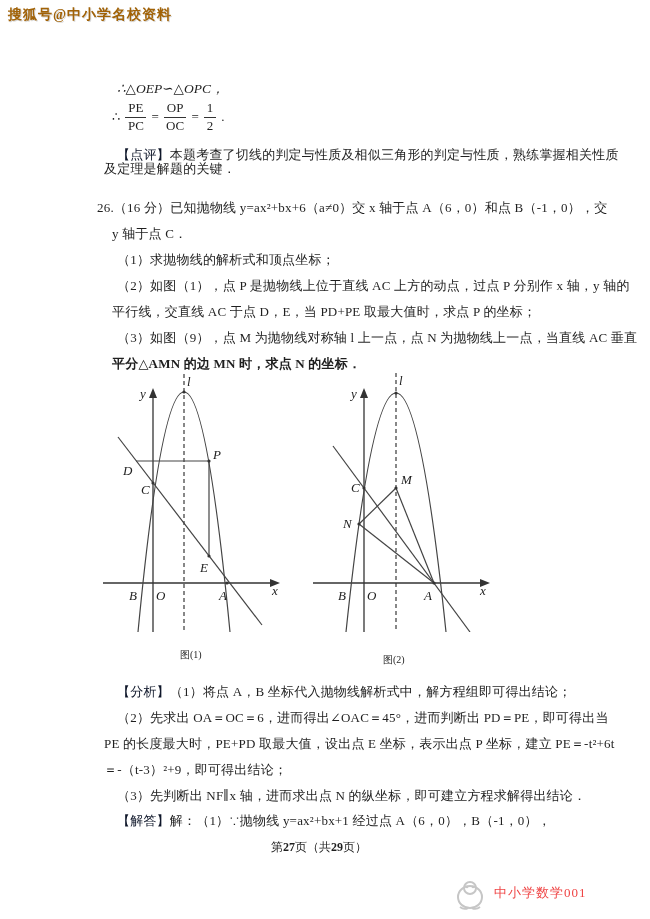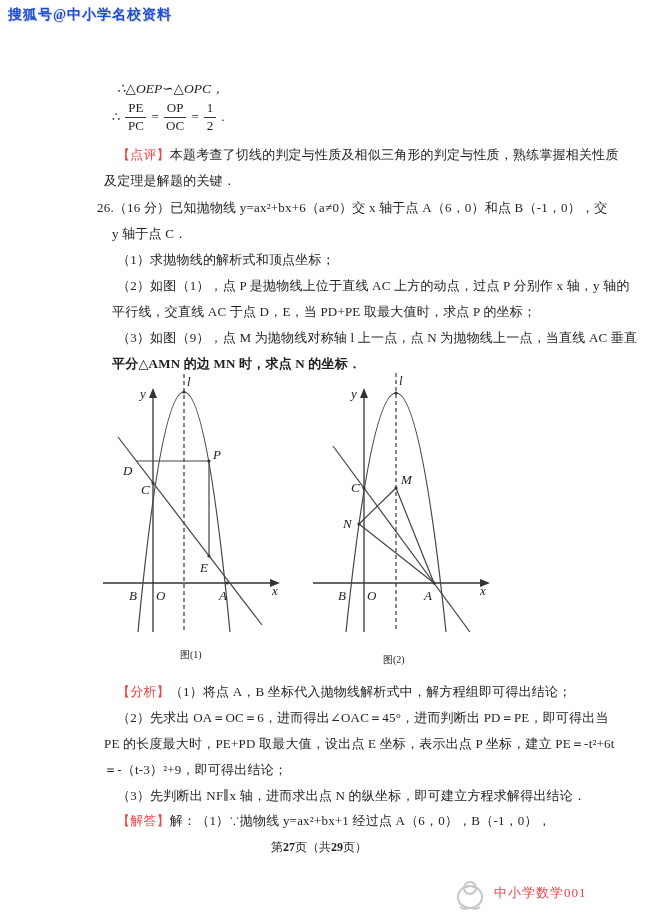--- a/index.html
+++ b/index.html
@@ -2,23 +2,23 @@
 <html><head>
 <meta charset="utf-8">
 <style>
   html,body{margin:0;padding:0;}
   body{
     width:650px;height:919px;position:relative;background:#ffffff;overflow:hidden;
     font-family:"Liberation Serif","DejaVu Serif",serif;color:#1f1f1f;
   }
   .abs{position:absolute;white-space:nowrap;}
   .line{font-size:13px;letter-spacing:0.2px;}
-  .blue{color:#ef4444;}
+  .blue{color:#0f172a;}
   .wm-top{
-    font-size:14px;font-weight:bold;color:#1d4ed8;letter-spacing:1px;
+    font-size:14px;font-weight:bold;color:#a16207;letter-spacing:1px;
     text-shadow:1px 1px 0 #d8d8d8;
   }
   .mathline{font-size:13.5px;font-style:italic;}
   .fracrow{display:flex;align-items:center;gap:5px;font-size:13px;}
   .frac{display:inline-block;text-align:center;line-height:1.15;}
   .frac .num{display:block;padding:0 3px 1px;border-bottom:1.2px solid #333;}
   .frac .den{display:block;padding-top:1px;}
   .caption{font-size:10px;}
   .footer{left:0;width:638px;text-align:center;font-size:12px;}
   .footer b{font-weight:bold;}
@@ -51,21 +51,21 @@
   <span class="frac">
       <span class="num">1</span>
       <span class="den">2</span>
     </span>
   <span>.</span>
 </div>
 
 <div class="abs line" style="left:117px;top:146px;">
   <span class="blue">【点评】</span><span>本题考查了切线的判定与性质及相似三角形的判定与性质，熟练掌握相关性质</span>
 </div>
-<div class="abs line" style="left:104px;top:172px;">及定理是解题的关键．</div>
+<div class="abs line" style="left:104px;top:160px;">及定理是解题的关键．</div>
 
 <div class="abs line" style="left:97px;top:199px;">
   <span>26.</span><span>（16 分）已知抛物线 y=ax²+bx+6（a≠0）交 x 轴于点 A（6，0）和点 B（-1，0），交</span>
 </div>
 <div class="abs line" style="left:112px;top:225px;">y 轴于点 C．</div>
 <div class="abs line" style="left:117px;top:251px;">（1）求抛物线的解析式和顶点坐标；</div>
 <div class="abs line" style="left:117px;top:277px;">（2）如图（1），点 P 是抛物线上位于直线 AC 上方的动点，过点 P 分别作 x 轴，y 轴的</div>
 <div class="abs line" style="left:112px;top:303px;">平行线，交直线 AC 于点 D，E，当 PD+PE 取最大值时，求点 P 的坐标；</div>
 <div class="abs line" style="left:117px;top:329px;">（3）如图（9），点 M 为抛物线对称轴 l 上一点，点 N 为抛物线上一点，当直线 AC 垂直</div>
 <div class="abs line" style="left:112px;top:355px;font-weight:bold;">平分△AMN 的边 MN 时，求点 N 的坐标．</div>

